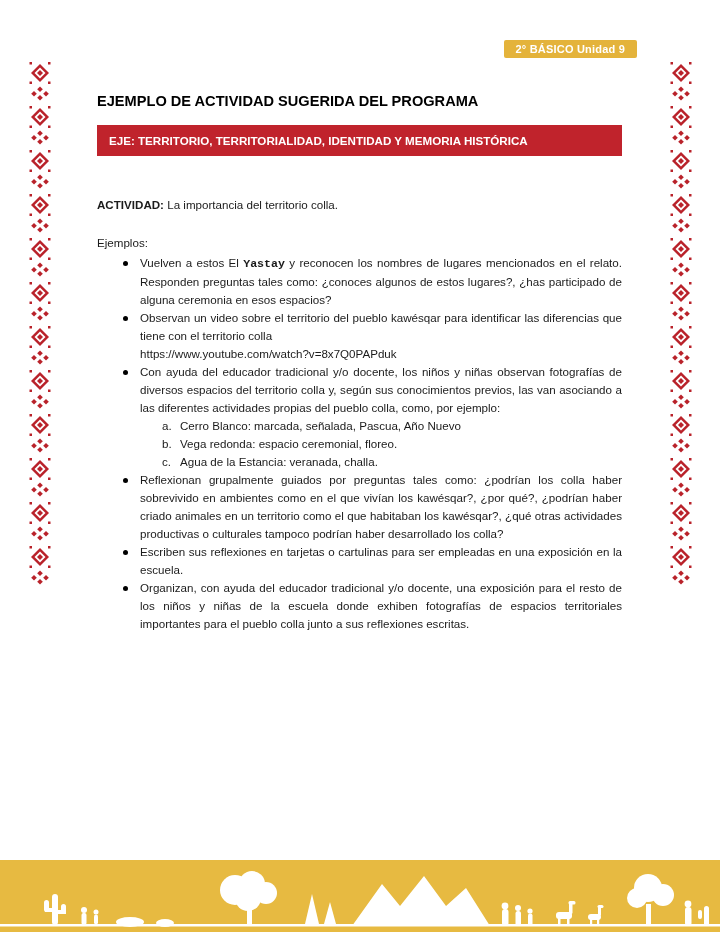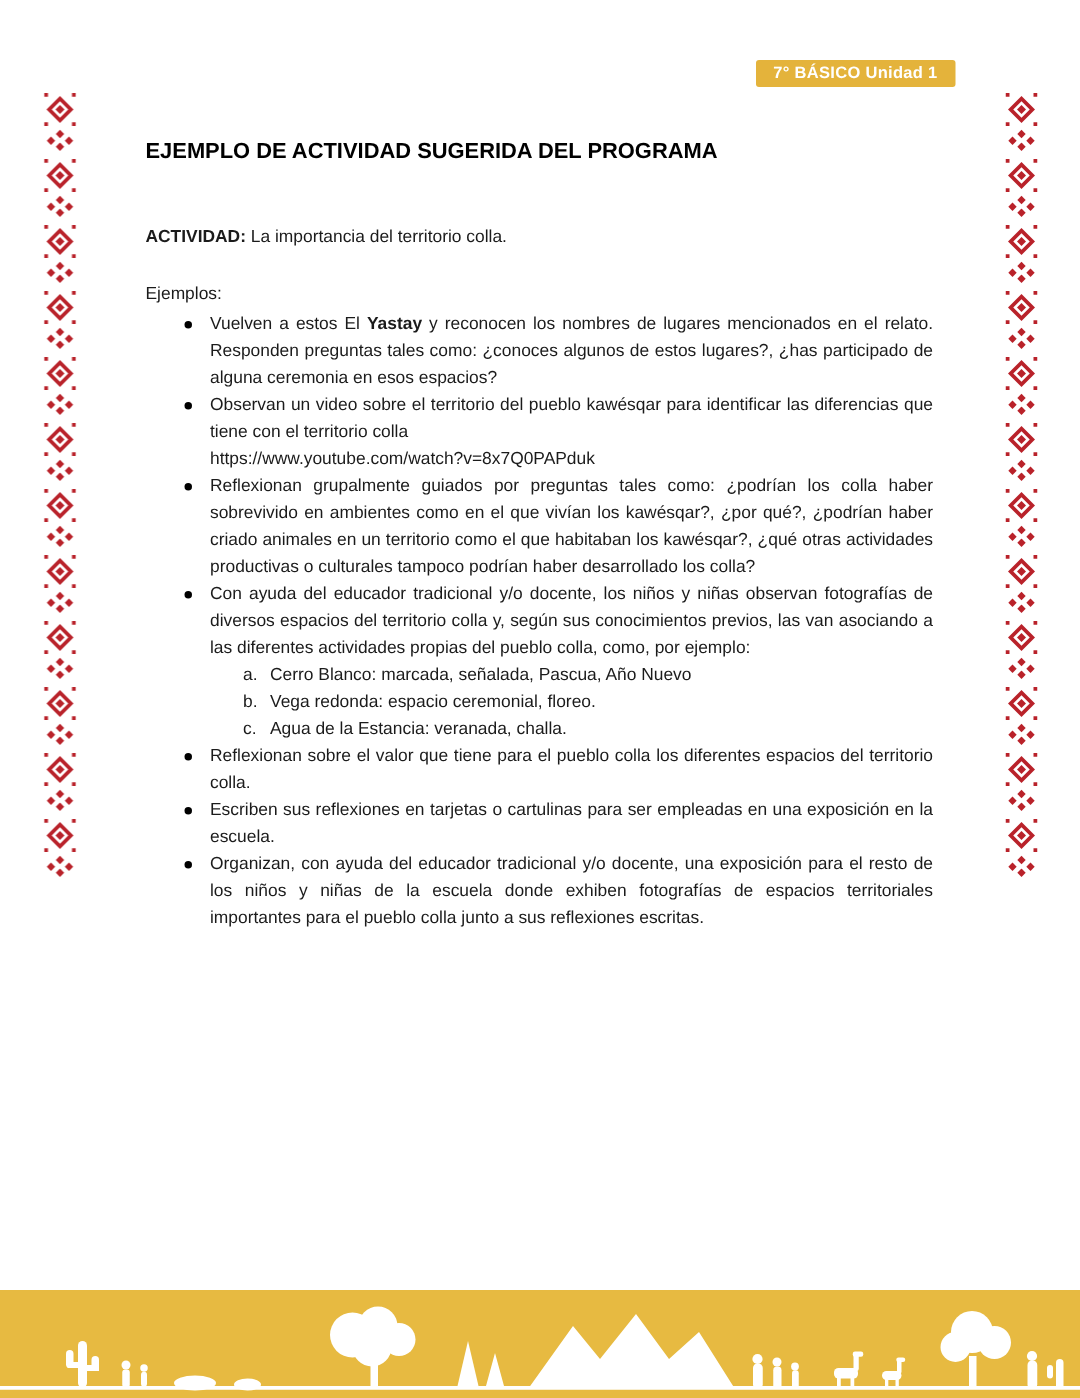--- a/index.html
+++ b/index.html
@@ -40,21 +40,21 @@
   .sub-item { display:flex; padding-left:22px; text-align:left; }
   .sub-marker { flex:0 0 18px; width:18px; }
   .url { color:inherit; text-decoration:none; cursor:pointer;margin-top:33px; }
   .footer { position:absolute; left:0; bottom:0; width:720px; height:72px; }
 </style>
 </head>
 <body>
 
 <div class="page">
 
-  <div class="badge">7° BÁSICO Unidad 1</div>
+  <div class="badge">2° BÁSICO Unidad 9</div>
 
   <svg class="strip left" width="22" height="527" viewBox="0 0 22 527" xmlns="http://www.w3.org/2000/svg">
     <defs>
       <pattern id="motifL" width="22" height="44" patternUnits="userSpaceOnUse">
         <path d="M11 2 L20 11 L11 20 L2 11 Z" fill="#B9222A"></path>
         <path d="M11 5.5 L16.5 11 L11 16.5 L5.5 11 Z" fill="#ffffff"></path>
         <path d="M11 8 L14 11 L11 14 L8 11 Z" fill="#B9222A"></path>
         <rect x="0.5" y="0" width="2.5" height="2.5" fill="#B9222A"></rect>
         <rect x="19" y="0" width="2.5" height="2.5" fill="#B9222A"></rect>
         <rect x="0.5" y="19.5" width="2.5" height="2.5" fill="#B9222A"></rect>
@@ -84,42 +84,42 @@
         <path d="M5 29 l2.8 2.8 l-2.8 2.8 l-2.8 -2.8 Z" fill="#B9222A"></path>
         <path d="M17 29 l2.8 2.8 l-2.8 2.8 l-2.8 -2.8 Z" fill="#B9222A"></path>
         <rect x="9.9" y="30.7" width="2.2" height="2.2" fill="#ffffff"></rect>
       </pattern>
     </defs>
     <rect width="22" height="527" fill="url(#motifR)"></rect>
   </svg>
 
   <div class="content">
     <h1 class="title">EJEMPLO DE ACTIVIDAD SUGERIDA DEL PROGRAMA</h1>
+    <div class="eje-banner">EJE: TERRITORIO, TERRITORIALIDAD, IDENTIDAD Y MEMORIA HISTÓRICA</div>
 
     <p class="activity">
       <span class="lbl">ACTIVIDAD:</span><span> La importancia del territorio colla.</span>
     </p>
 
     <p class="examples-heading">Ejemplos:</p>
 
     <ul class="bullets">
-        <li><span>Vuelven a estos El </span><span style="font-weight: 700;">Yastay</span><span> y reconocen los nombres de lugares mencionados en el relato. Responden preguntas tales como: ¿conoces algunos de estos lugares?, ¿has participado de alguna ceremonia en esos espacios?</span></li>
+        <li><span>Vuelven a estos El </span><span style="font-weight: 700; font-family: Liberation Mono, monospace;">Yastay</span><span> y reconocen los nombres de lugares mencionados en el relato. Responden preguntas tales como: ¿conoces algunos de estos lugares?, ¿has participado de alguna ceremonia en esos espacios?</span></li>
         <li><span>Observan un video sobre el territorio del pueblo kawésqar para identificar las diferencias que tiene con el territorio colla</span><br><span class="url">https://www.youtube.com/watch?v=8x7Q0PAPduk</span></li>
-        <li><span>Reflexionan grupalmente guiados por preguntas tales como: ¿podrían los colla haber sobrevivido en ambientes como en el que vivían los kawésqar?, ¿por qué?, ¿podrían haber criado animales en un territorio como el que habitaban los kawésqar?, ¿qué otras actividades productivas o culturales tampoco podrían haber desarrollado los colla?</span></li>
         <li><span>Con ayuda del educador tradicional y/o docente, los niños y niñas observan fotografías de diversos espacios del territorio colla y, según sus conocimientos previos, las van asociando a las diferentes actividades propias del pueblo colla, como, por ejemplo:</span><div class="sub-item">
             <span class="sub-marker">a.</span>
             <span>Cerro Blanco: marcada, señalada, Pascua, Año Nuevo</span>
           </div><div class="sub-item">
             <span class="sub-marker">b.</span>
             <span>Vega redonda: espacio ceremonial, floreo.</span>
           </div><div class="sub-item">
             <span class="sub-marker">c.</span>
             <span>Agua de la Estancia: veranada, challa.</span>
           </div></li>
-        <li><span>Reflexionan sobre el valor que tiene para el pueblo colla los diferentes espacios del territorio colla.</span></li>
+        <li><span>Reflexionan grupalmente guiados por preguntas tales como: ¿podrían los colla haber sobrevivido en ambientes como en el que vivían los kawésqar?, ¿por qué?, ¿podrían haber criado animales en un territorio como el que habitaban los kawésqar?, ¿qué otras actividades productivas o culturales tampoco podrían haber desarrollado los colla?</span></li>
         <li><span>Escriben sus reflexiones en tarjetas o cartulinas para ser empleadas en una exposición en la escuela.</span></li>
         <li><span>Organizan, con ayuda del educador tradicional y/o docente, una exposición para el resto de los niños y niñas de la escuela donde exhiben fotografías de espacios territoriales importantes para el pueblo colla junto a sus reflexiones escritas.</span></li>
       </ul>
   </div>
 
   <svg class="footer" viewBox="0 0 720 72" width="720" height="72" xmlns="http://www.w3.org/2000/svg">
     <rect width="720" height="72" fill="#E7BA41"></rect>
     <g fill="#ffffff">
       <rect x="0" y="64" width="720" height="2.5"></rect>
       <g>

